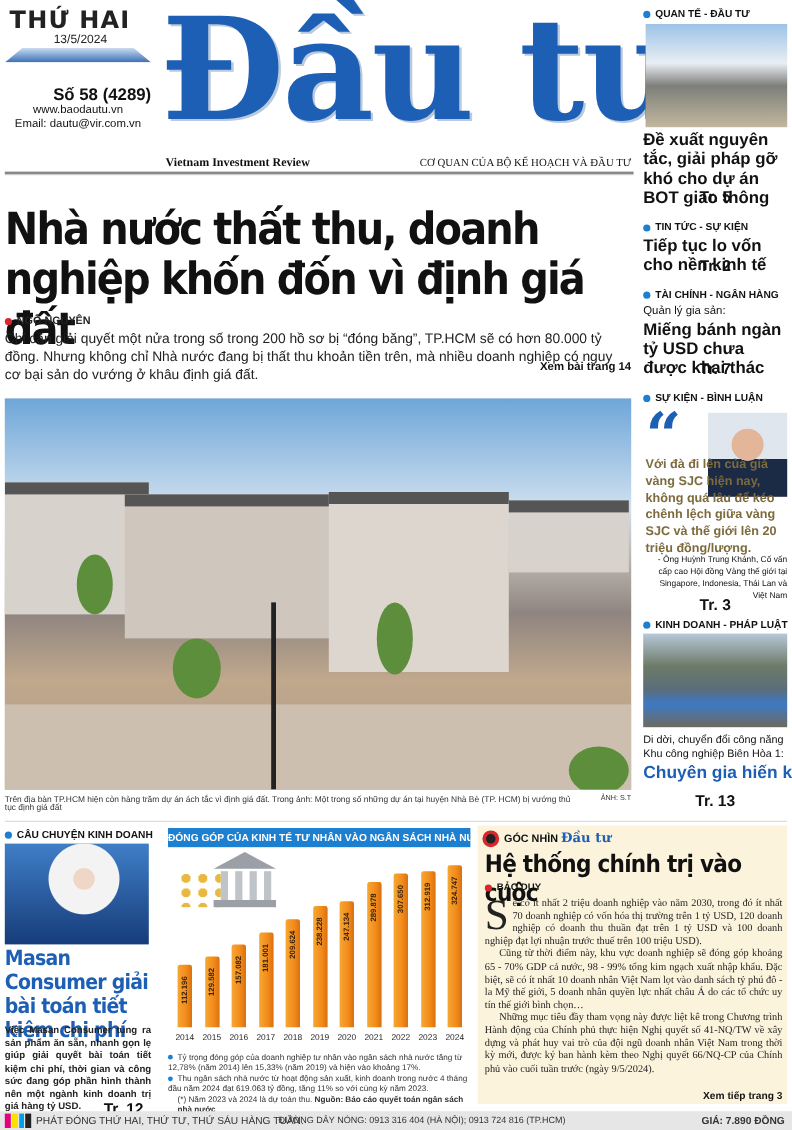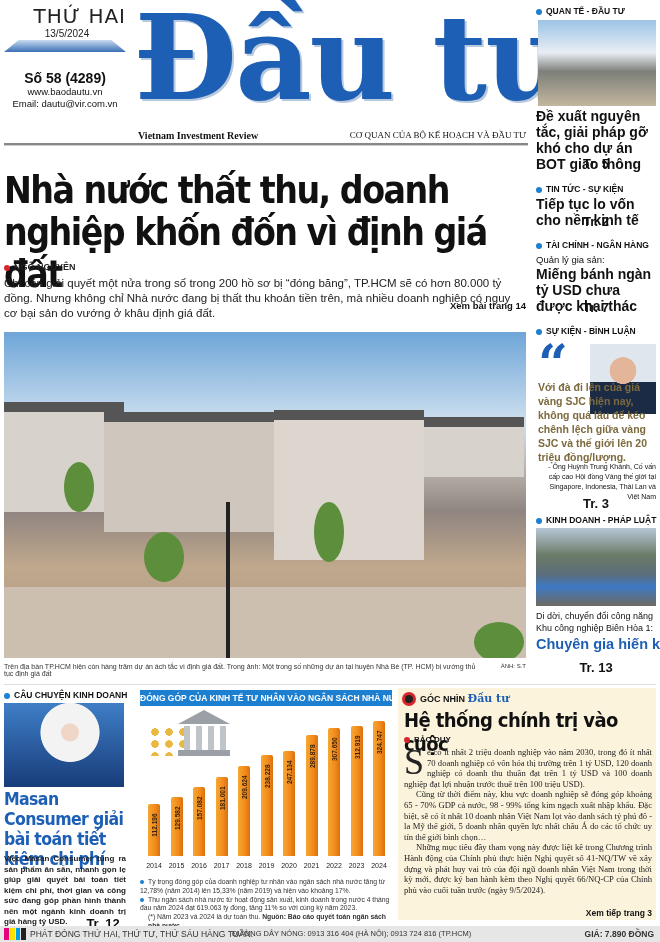--- a/index.html
+++ b/index.html
@@ -1,22 +1,22 @@
 <!DOCTYPE html>
 <html><head>
 <meta charset="utf-8">
 <style>
 *{box-sizing:border-box;margin:0;padding:0}
 body{width:660px;height:942px;background:#fff;font-family:"Liberation Sans",sans-serif;position:relative;overflow:hidden;color:#111}
 .abs{position:absolute}
 
-.day{left:8px;top:4px;width:118px;text-align:right;font-weight:400;font-size:20px;letter-spacing:1px;color:#222;font-family:"DejaVu Sans",sans-serif}
+.day{left:8px;top:4px;width:118px;text-align:left;font-weight:700;font-size:20px;letter-spacing:1px;color:#222;font-family:"DejaVu Sans",sans-serif}
 .date{left:8px;top:28px;width:118px;text-align:center;font-size:10px;color:#222}
 .datebar{left:4px;top:40px;width:122px;height:12px;background:linear-gradient(180deg,#c9dcf2,#3a6fb5);clip-path:polygon(12% 0,88% 0,100% 100%,0 100%)}
-.issue{left:4px;top:70px;width:122px;text-align:center;font-weight:700;font-size:14px}
+.issue{left:4px;top:70px;width:122px;text-align:right;font-weight:700;font-size:14px}
 .web{left:4px;top:86px;width:122px;text-align:center;font-size:9.5px}
 .email{left:4px;top:98px;width:122px;text-align:center;font-size:9.5px}
 .logo{left:134px;top:-12px;width:394px;height:140px;font-family:"DejaVu Serif",serif;font-weight:700;font-size:118px;color:#1d5fb4;letter-spacing:-2px;text-shadow:2px 2px 0 #b9c9de,-1px -1px 0 #fff;white-space:nowrap;line-height:140px}
 .vir{left:138px;top:130px;font-family:"Liberation Serif",serif;font-weight:700;font-size:10px}
 .agency{left:340px;top:130px;width:186px;text-align:right;font-family:"Liberation Serif",serif;font-size:9px}
 .mastrule{left:4px;top:143px;width:524px;height:3px;border-top:2px solid #888;border-bottom:1px solid #ccc}
 
 .headline{left:4px;top:170px;width:526px;font-family:"DejaVu Sans Condensed","DejaVu Sans",sans-serif;font-weight:700;font-size:37px;line-height:42px;letter-spacing:-1.5px;color:#111}
 .byline{left:4px;top:262px;font-size:9px;font-weight:700;color:#222}
 .dot{display:inline-block;width:6px;height:6px;border-radius:50%;background:#1d7fd0;margin-right:4px;vertical-align:middle}

